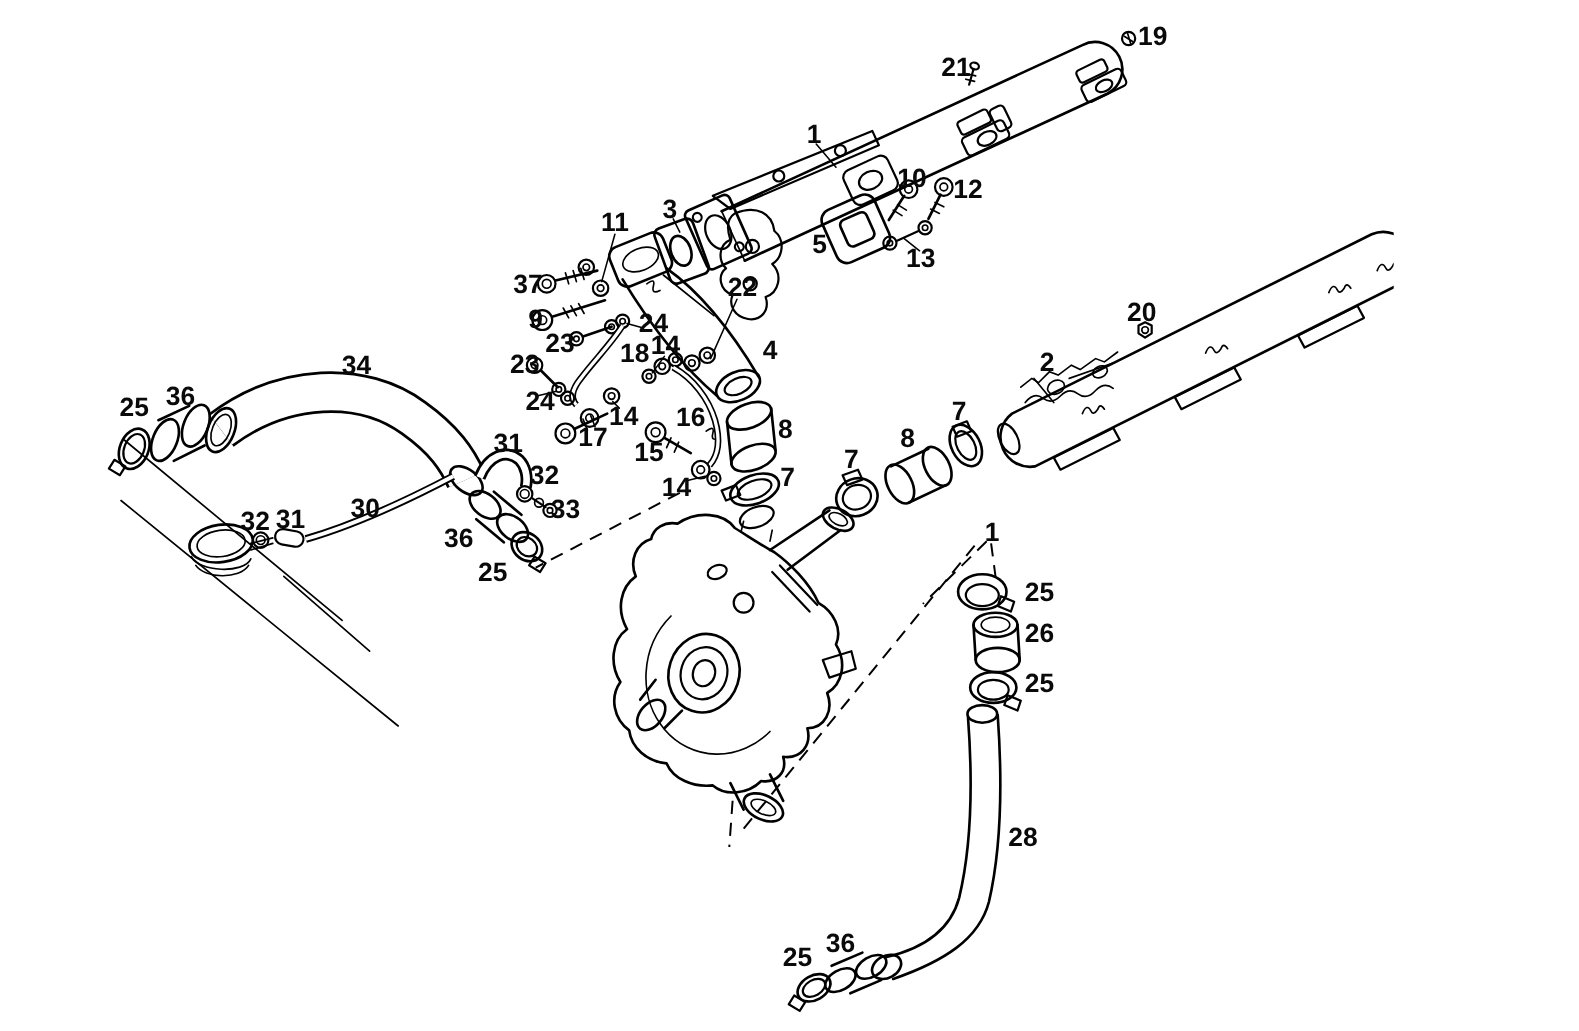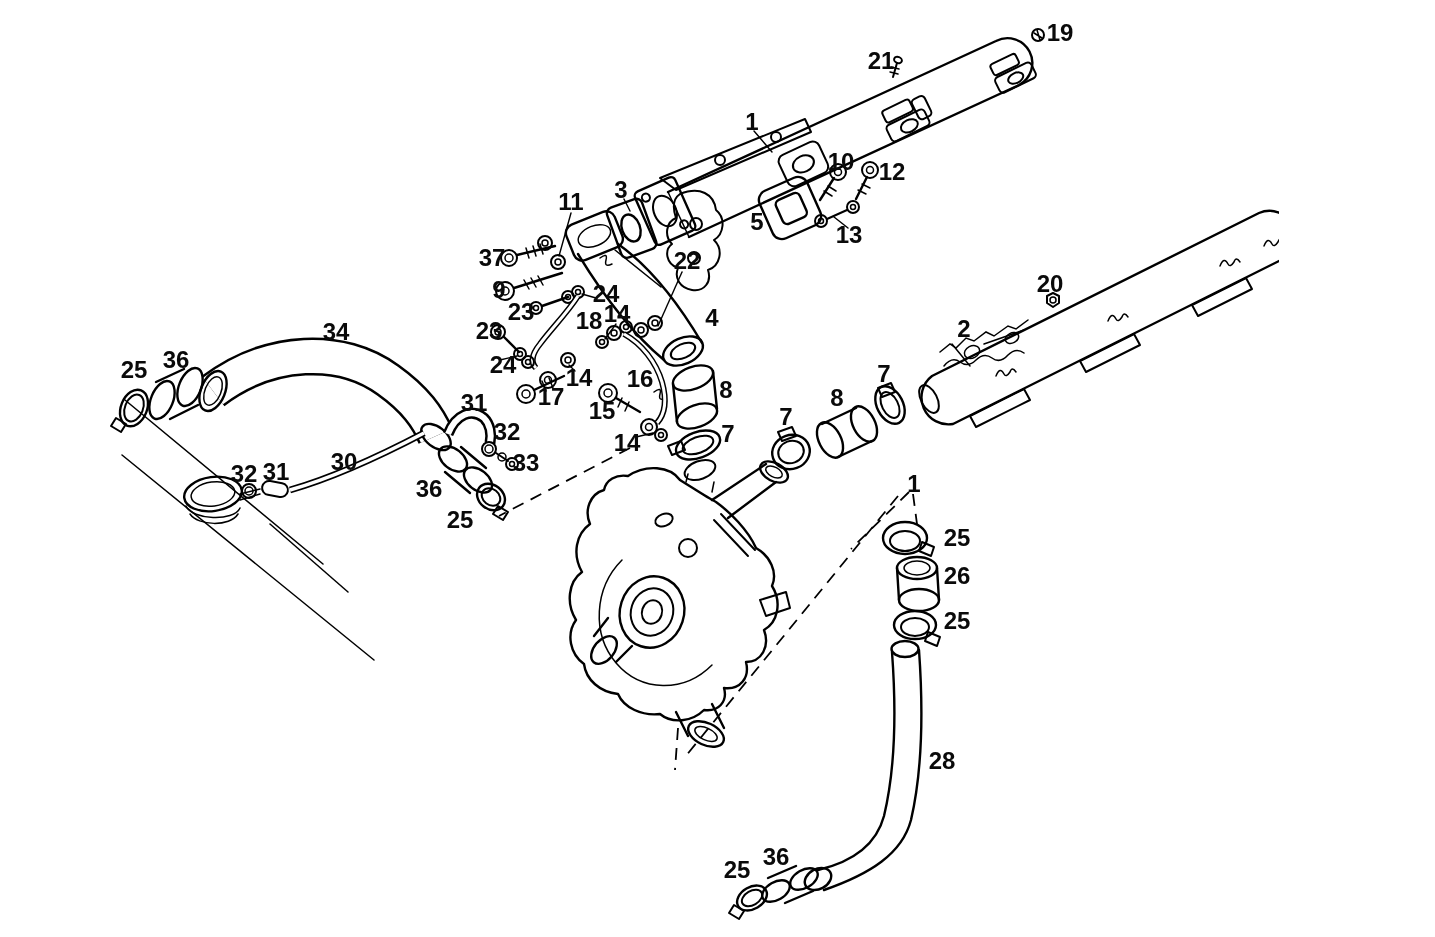--- a/index.html
+++ b/index.html
@@ -1,16 +1,16 @@
 <!DOCTYPE html>
 <html><head>
 <meta charset="utf-8">
 <style>
   html,body{margin:0;padding:0;background:#ffffff;}
-  .stage{position:relative;width:1267px;height:937px;background:#ffffff;overflow:hidden;margin-left:12px;}
+  .stage{position:relative;width:1267px;height:937px;background:#ffffff;overflow:hidden;}
   svg{position:absolute;left:0;top:0;}
   .ln{stroke:#000;fill:none;stroke-width:2.4;stroke-linecap:round;stroke-linejoin:round;}
   .ln2{stroke:#000;fill:none;stroke-width:2;stroke-linecap:round;stroke-linejoin:round;}
   .thin{stroke:#000;fill:none;stroke-width:1.5;stroke-linecap:round;}
   .lead{stroke:#000;fill:none;stroke-width:1.4;stroke-linecap:round;}
   .dash{stroke:#000;fill:none;stroke-width:1.8;stroke-dasharray:12 8;stroke-linecap:butt;}
   .tube{stroke:#000;fill:none;stroke-linecap:butt;}
   .tubecore{stroke:#fff;fill:none;stroke-linecap:butt;}
   .callout{font-family:"Liberation Sans","DejaVu Sans",sans-serif;font-weight:700;font-size:24px;fill:#0a0a0a;}
 </style>

